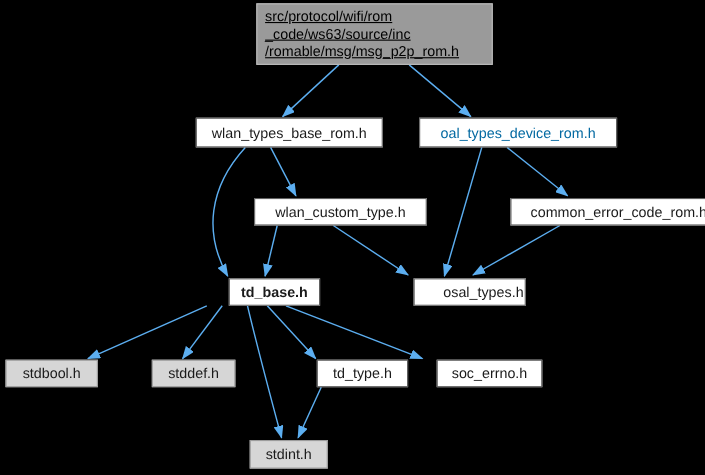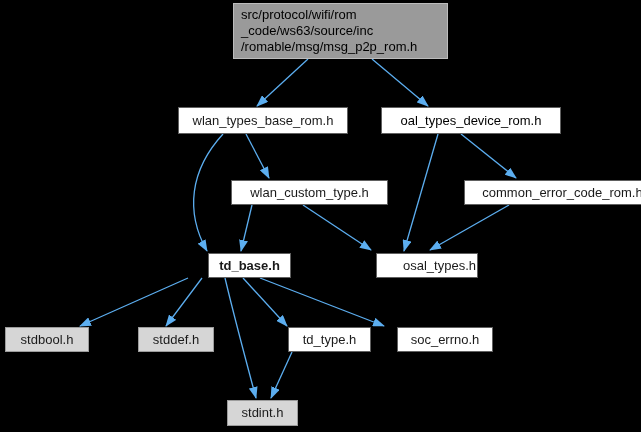--- a/index.html
+++ b/index.html
@@ -20,20 +20,21 @@
     justify-content:center;
     align-items:center;
     font-size:13px;
     line-height:16px;
     white-space:nowrap;
     z-index:2;
   }
   .node.multiline{
     align-items:flex-start;
     padding:2px 7px;
+    text-decoration:underline;
   }
   .node.link{cursor:pointer;margin-left:28px;}
 </style>
 </head>
 <body>
 
 <div id="stage">
   <svg id="edges" width="641" height="432" viewBox="0 0 641 432">
     <defs>
       <marker id="arrow" markerUnits="userSpaceOnUse" markerWidth="12" markerHeight="9" refX="11" refY="4.5" orient="auto">
@@ -57,21 +58,21 @@
       <path d="M292,352 L271,398" fill="none" stroke="#5caef0" stroke-width="1.3" marker-end="url(#arrow)"></path>
     </svg>
 <div class="node current multiline" style="left: 233px; top: 3px; width: 215px; height: 56px; background: rgb(154, 154, 154); border-color: rgb(188, 188, 188); color: rgb(0, 0, 0);">
       <span>src/protocol/wifi/rom</span>
       <span>_code/ws63/source/inc</span>
       <span>/romable/msg/msg_p2p_rom.h</span>
     </div>
     <div class="node link" style="left: 150px; top: 107px; width: 170px; height: 27px; background: rgb(255, 255, 255); border-color: rgb(96, 96, 96); color: rgb(26, 26, 26);">
       <span>wlan_types_base_rom.h</span>
     </div>
-    <div class="node link" style="left: 353px; top: 107px; width: 180px; height: 27px; background: rgb(255, 255, 255); border-color: rgb(96, 96, 96); color: #000000;">
+    <div class="node link" style="left: 353px; top: 107px; width: 180px; height: 27px; background: rgb(255, 255, 255); border-color: rgb(96, 96, 96); color: #0369a1;">
       <span>oal_types_device_rom.h</span>
     </div>
     <div class="node link" style="left: 203px; top: 180px; width: 157px; height: 25px; background: rgb(255, 255, 255); border-color: rgb(96, 96, 96); color: rgb(26, 26, 26);">
       <span>wlan_custom_type.h</span>
     </div>
     <div class="node link" style="left: 436px; top: 180px; width: 197px; height: 25px; background: rgb(255, 255, 255); border-color: rgb(96, 96, 96); color: rgb(26, 26, 26);">
       <span>common_error_code_rom.h</span>
     </div>
     <div class="node link" style="left: 180px; top: 253px; width: 83px; height: 25px; background: rgb(255, 255, 255); border-color: rgb(96, 96, 96); color: rgb(26, 26, 26); font-weight: bold;">
       <span>td_base.h</span>

